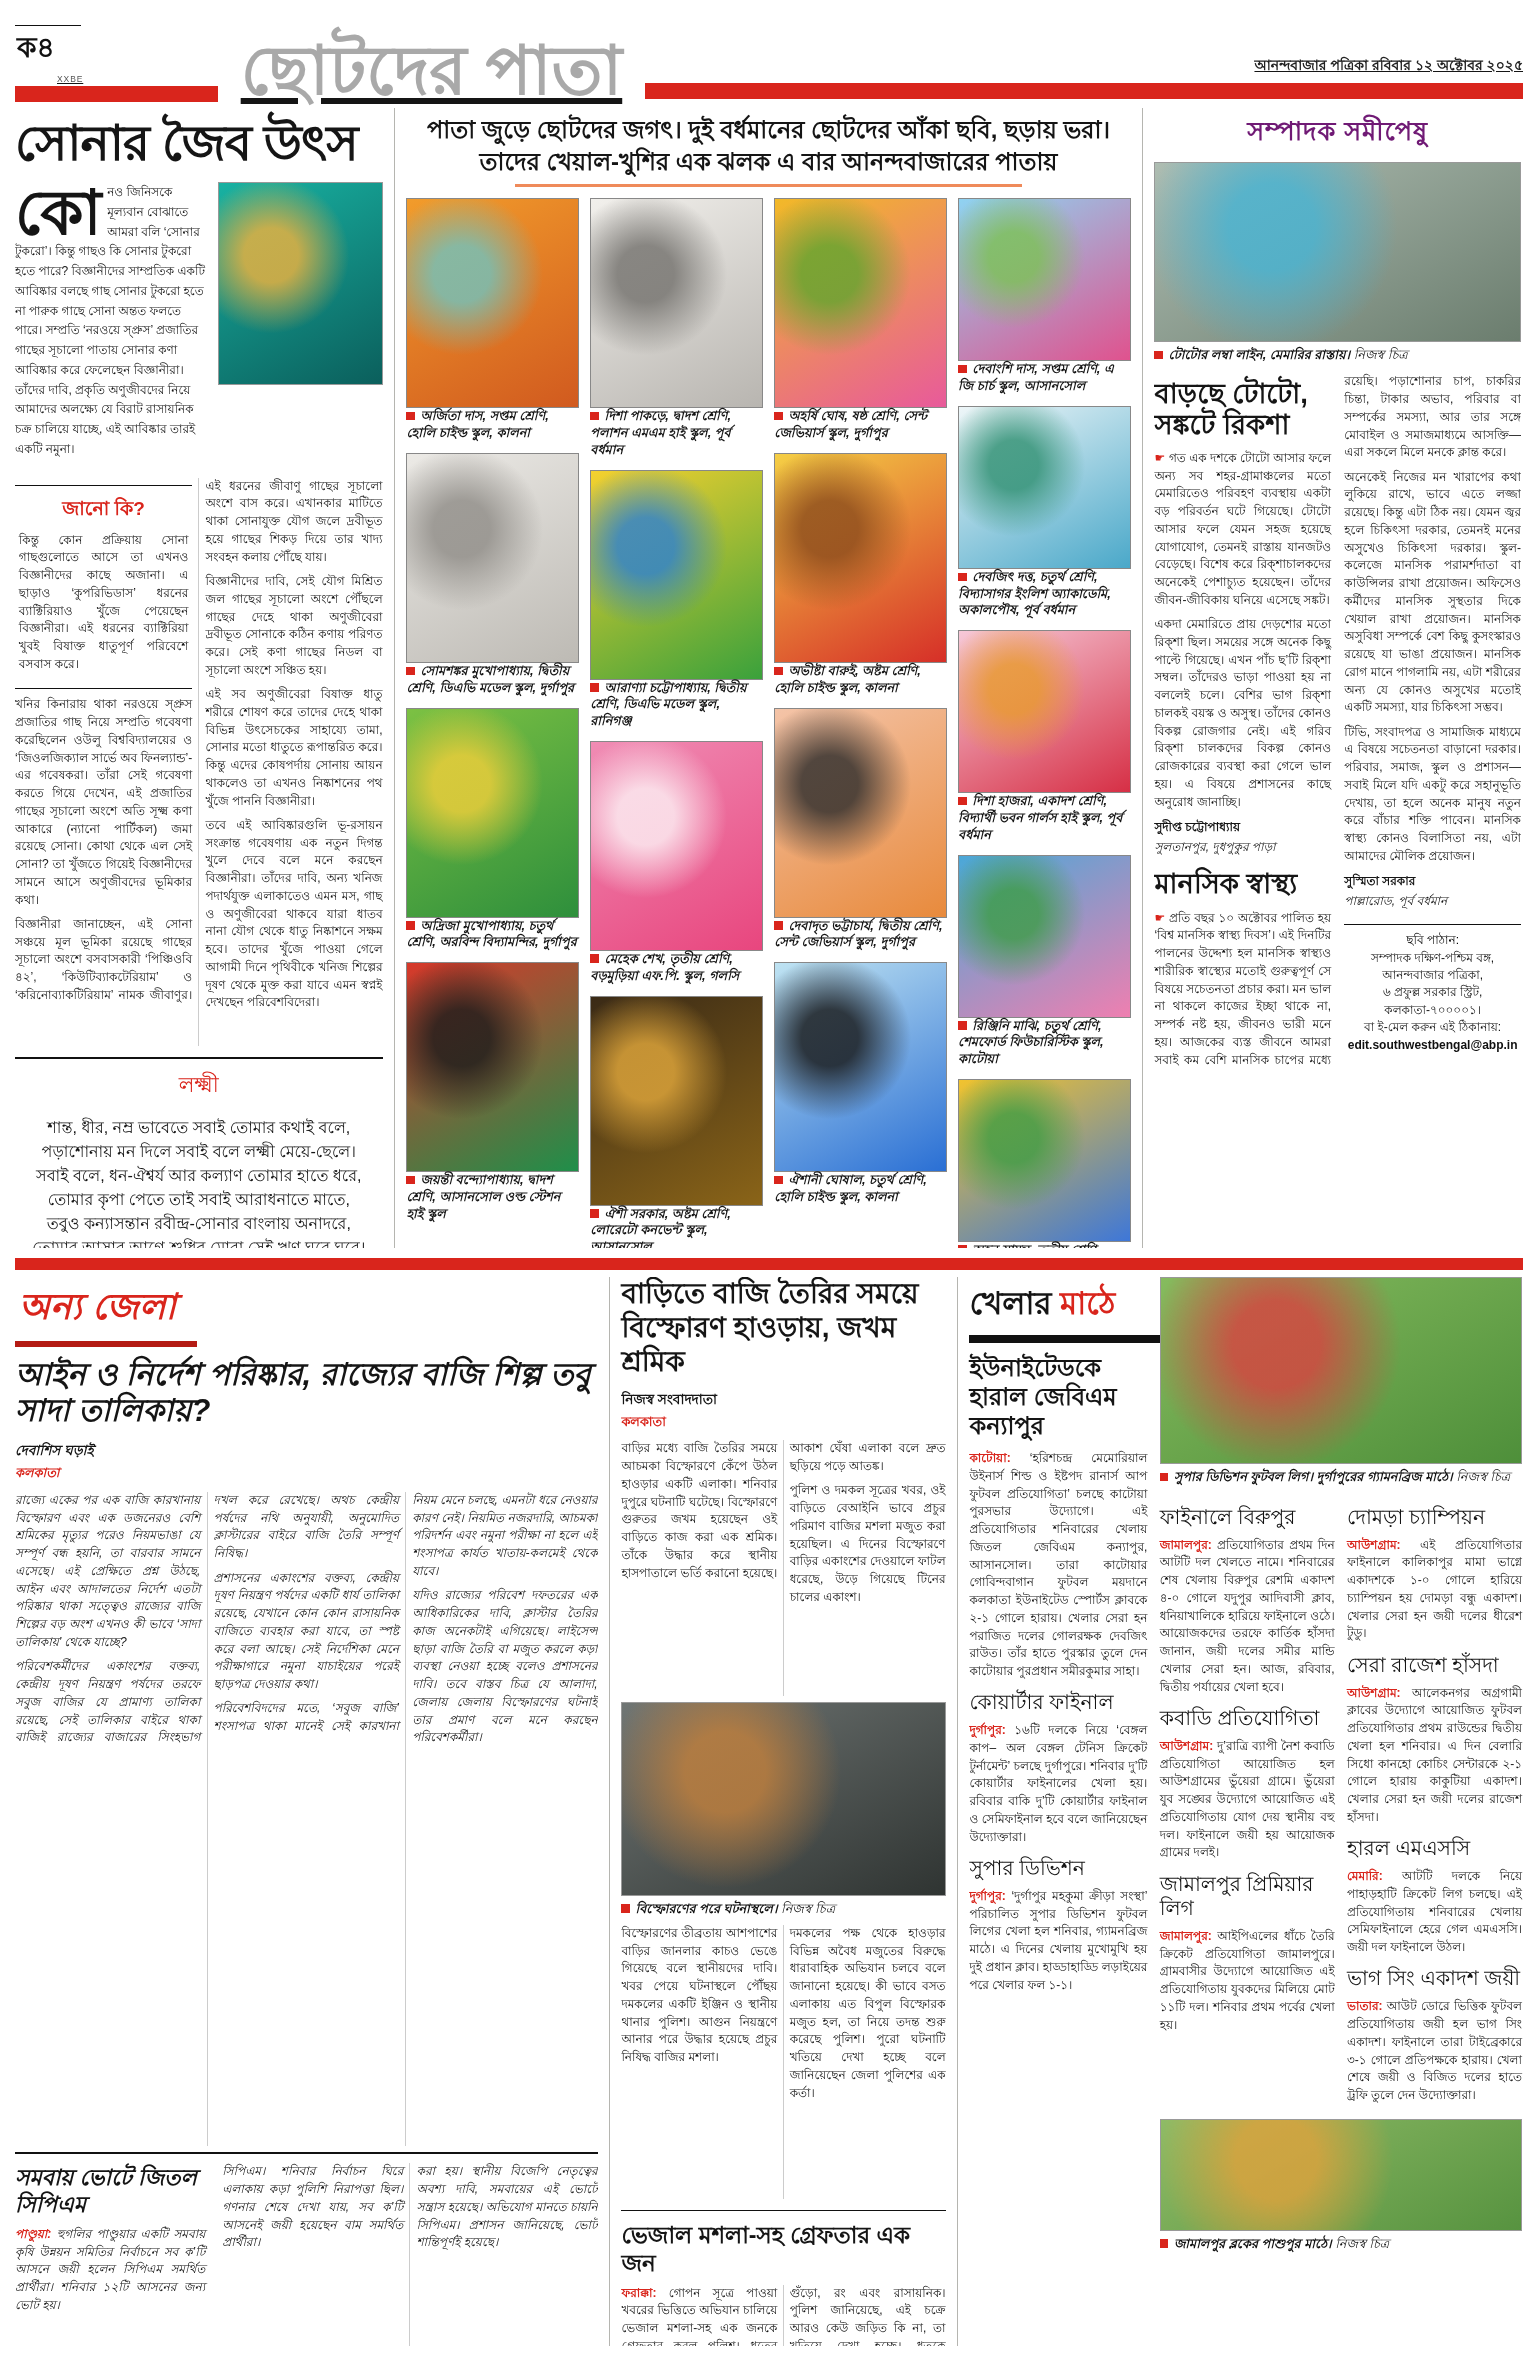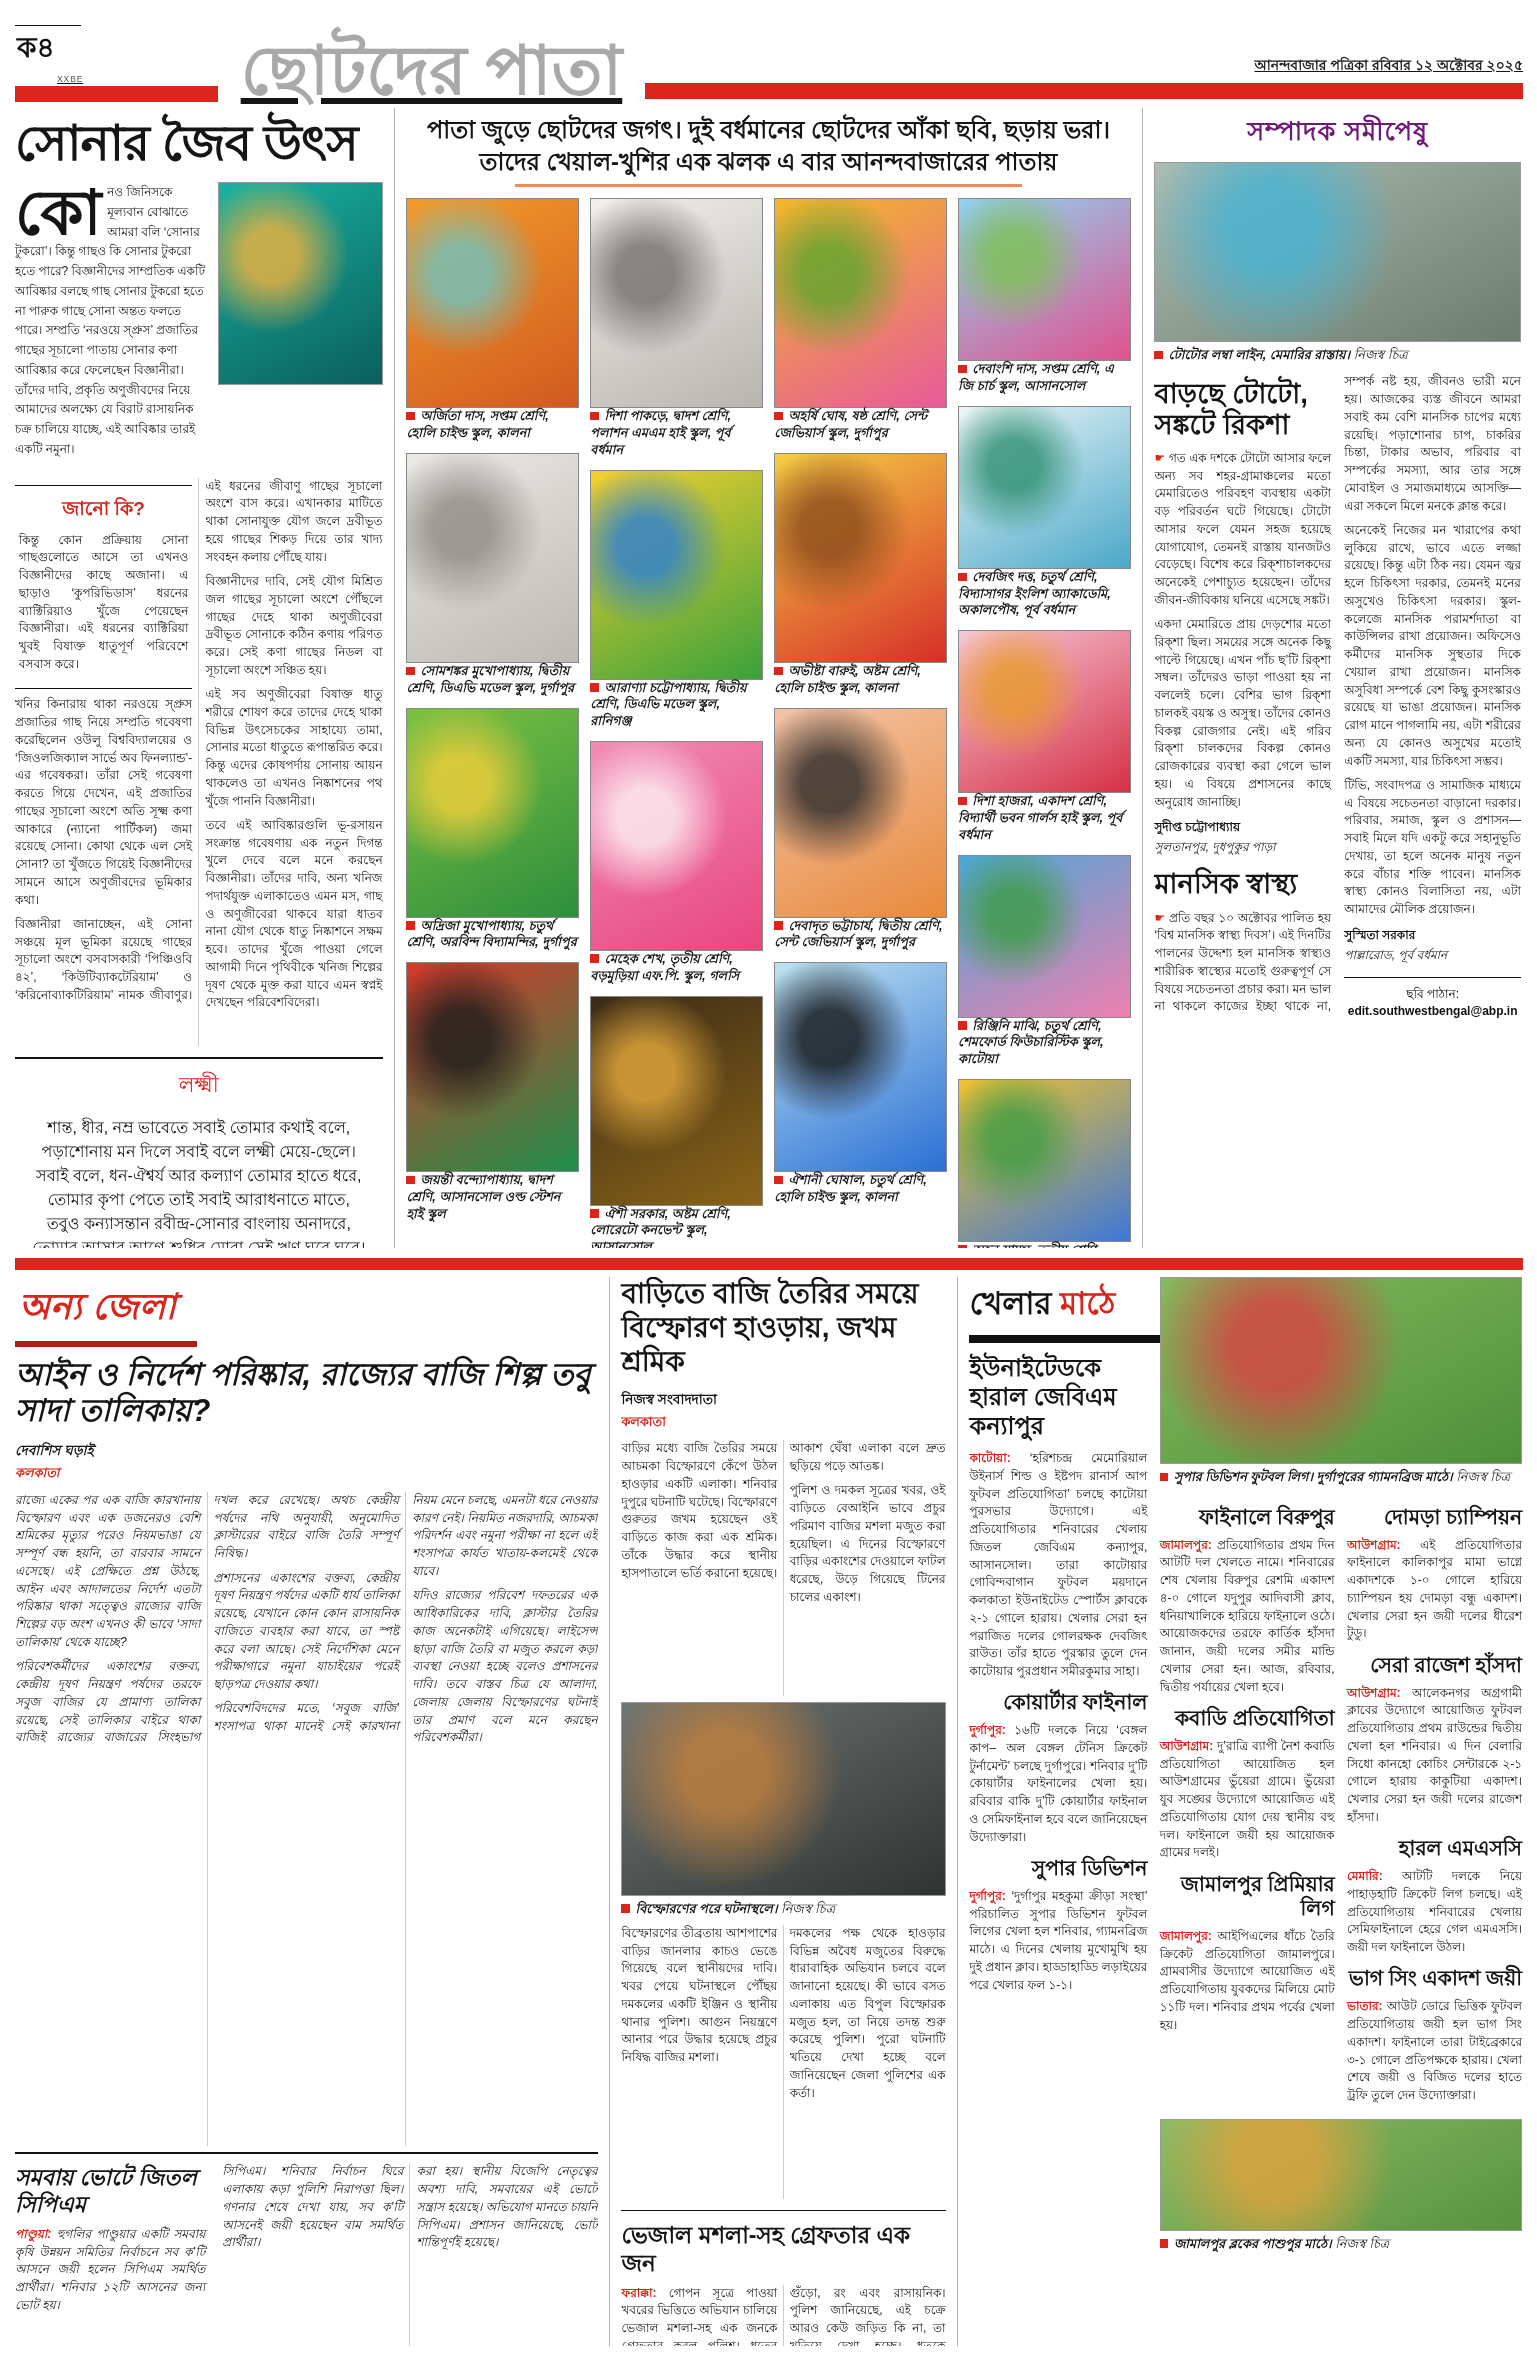--- a/index.html
+++ b/index.html
@@ -99,21 +99,21 @@
   .sports-header { font-size:31px; font-weight:bold; margin:1.9px 0 1.9px 0; }
   .sports-header .word2 { color:#d9251c; }
   .sports-header-bar { width:194px; height:7.6px; background:#111; margin:3.8px 0 11.4px 0; }
   .sports-wrap { display:flex; gap:12.3px; }
   .sports-c1 { width:178px; }
   .sports-right { flex:1; }
   .ph-football { height:187px; }
   .ph-football2 { height:112px; margin-top:7.6px; }
   .sports-cols { display:flex; gap:12.3px; margin-top:9.5px; }
   .sports-col { flex:1; }
-  .sub-head { font-size:20.3px; font-weight:bold; line-height:1.2; margin:9.5px 0 7.6px 0;text-align:right; }
+  .sub-head { font-size:20.3px; font-weight:normal; line-height:1.2; margin:9.5px 0 7.6px 0; }
   .story-first-head { font-size:24px; font-weight:bold; line-height:1.2; margin:3.8px 0 9.5px 0; }
 </style>
 </head>
 <body>
 
 <div id="page">
 
   <div class="masthead">
     <div class="mast-left">
       <span class="page-code">ক৪</span>
@@ -271,20 +271,27 @@
           <h3 class="letter-headline">মানসিক স্বাস্থ্য</h3>
           <p class="body"><span class="pointer">☛</span>প্রতি বছর ১০ অক্টোবর পালিত হয় ‘বিশ্ব মানসিক স্বাস্থ্য দিবস’। এই দিনটির পালনের উদ্দেশ্য হল মানসিক স্বাস্থ্যও শারীরিক স্বাস্থ্যের মতোই গুরুত্বপূর্ণ সে বিষয়ে সচেতনতা প্রচার করা। মন ভাল না থাকলে কাজের ইচ্ছা থাকে না, সম্পর্ক নষ্ট হয়, জীবনও ভারী মনে হয়। আজকের ব্যস্ত জীবনে আমরা সবাই কম বেশি মানসিক চাপের মধ্যে রয়েছি। পড়াশোনার চাপ, চাকরির চিন্তা, টাকার অভাব, পরিবার বা সম্পর্কের সমস্যা, আর তার সঙ্গে মোবাইল ও সমাজমাধ্যমে আসক্তি— এরা সকলে মিলে মনকে ক্লান্ত করে।</p>
           <p class="body">অনেকেই নিজের মন খারাপের কথা লুকিয়ে রাখে, ভাবে এতে লজ্জা রয়েছে। কিন্তু এটা ঠিক নয়। যেমন জ্বর হলে চিকিৎসা দরকার, তেমনই মনের অসুখেও চিকিৎসা দরকার। স্কুল-কলেজে মানসিক পরামর্শদাতা বা কাউন্সিলর রাখা প্রয়োজন। অফিসেও কর্মীদের মানসিক সুস্থতার দিকে খেয়াল রাখা প্রয়োজন। মানসিক অসুবিধা সম্পর্কে বেশ কিছু কুসংস্কারও রয়েছে যা ভাঙা প্রয়োজন। মানসিক রোগ মানে পাগলামি নয়, এটা শরীরের অন্য যে কোনও অসুখের মতোই একটি সমস্যা, যার চিকিৎসা সম্ভব।</p>
           <p class="body">টিভি, সংবাদপত্র ও সামাজিক মাধ্যমে এ বিষয়ে সচেতনতা বাড়ানো দরকার। পরিবার, সমাজ, স্কুল ও প্রশাসন— সবাই মিলে যদি একটু করে সহানুভূতি দেখায়, তা হলে অনেক মানুষ নতুন করে বাঁচার শক্তি পাবেন। মানসিক স্বাস্থ্য কোনও বিলাসিতা নয়, এটা আমাদের মৌলিক প্রয়োজন।</p>
           <div class="signature">
             <div class="sig-name">সুস্মিতা সরকার</div>
             <div class="sig-place">পাল্লারোড, পূর্ব বর্ধমান</div>
           </div>
           <div class="contact-box" id="contact-box">
           <span class="contact-label">ছবি পাঠান:</span>
+          <div id="contact-lines">
+              <div>সম্পাদক দক্ষিণ-পশ্চিম বঙ্গ,</div>
+              <div>আনন্দবাজার পত্রিকা,</div>
+              <div>৬ প্রফুল্ল সরকার স্ট্রিট,</div>
+              <div>কলকাতা-৭০০০০১।</div>
+              <div>বা ই-মেল করুন এই ঠিকানায়:</div>
+            </div>
           <a href="#" class="contact-email">edit.southwestbengal@abp.in</a>
         </div>
       </div>
     </div>
   </div>
 
   <div class="band-divider"></div>
 
   <div class="bottom-band">
 

